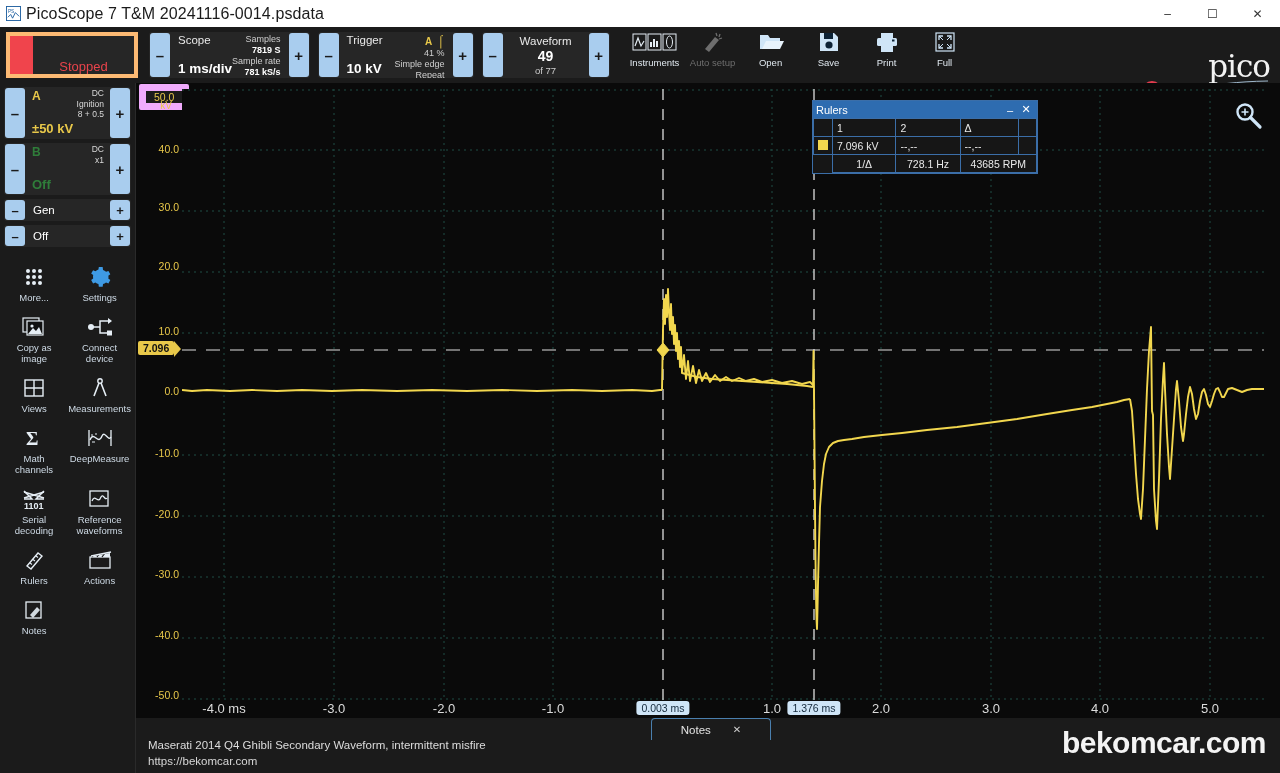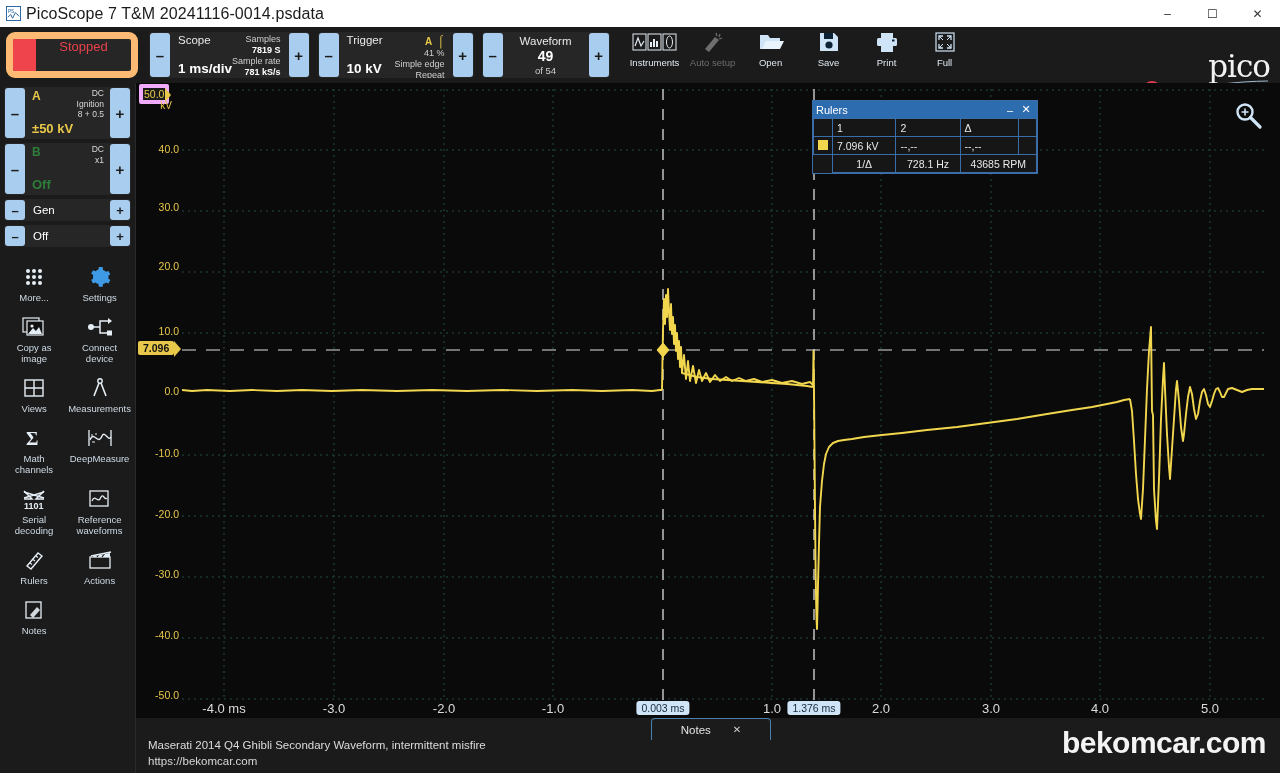--- a/index.html
+++ b/index.html
@@ -23,22 +23,22 @@
     width: 45px; height: 27px; display: flex; justify-content: center; align-items: center;
     font-size: 12px; color: #333;
   }
 
   
   .toolbar {
     position: absolute; top: 27px; left: 0; width: 1280px; height: 56px;
     background: #1b1b1b; display: flex; align-items: center; padding-left: 6px;
   }
   .status-btn {
-    width: 132px; height: 46px; border: 7px solid #fdba74; border-radius: 9px;
-    background: #262626; display: flex; align-items: flex-start; overflow: hidden; margin-right: 11px;
+    width: 132px; height: 46px; border: 4px solid #fdba74; border-radius: 0;
+    background: #262626; display: flex; align-items: flex-end; overflow: hidden; margin-right: 11px;
   }
   .status-swatch { width: 23px; height: 100%; background: #f0444c; }
   .status-label { flex: 1; text-align: center; color: #e8434b; font-size: 13px; }
 
   .ctrl-group {
     height: 46px; display: flex; align-items: stretch; margin-right: 8px;
     background: #262626; border-radius: 3px; overflow: hidden;
   }
   .ctrl-pm {
     width: 20px; background: #a9cdee; color: #1b1b1b; display: flex;
@@ -125,22 +125,22 @@
     position: absolute; left: 136px; top: 83px; width: 1144px; height: 635px;
     background: #0a0a0a;
   }
   .yaxis { position: absolute; left: 0; top: 0; width: 46px; height: 635px; }
   .ytick {
     position: absolute; right: 3px; font-size: 10.5px; color: #e8c84a; transform: translateY(-50%);
     white-space: nowrap;
   }
   .ykv { position: absolute; right: 10px; top: 17px; font-size: 10px; color: #e8c84a; }
   .yflag {
-    position: absolute; left: 3px; top: 1px; background: #1b1b1b; border: 4px solid #f0abfc;
-    color: #e8c84a; font-size: 10.5px; padding: 0 1px; border-radius: 2px; text-align: right;
+    position: absolute; left: 3px; top: 1px; background: #1b1b1b; border: 7px solid #f0abfc;
+    color: #e8c84a; font-size: 10.5px; padding: 0 8px; border-radius: 2px; text-align: right;
   }
   .yflag:after {
     content: ''; position: absolute; right: -6px; top: 0px; width: 0; height: 0;
     border-top: 7px solid transparent; border-bottom: 7px solid transparent; border-left: 6px solid #e8c84a;
   }
   .vflag {
     position: absolute; background: #e8c84a; color: #111; font-size: 10.5px; font-weight: bold;
     padding: 1px 5px; border-radius: 2px; transform: translateY(-50%);
   }
   .vflag:after {
@@ -260,21 +260,21 @@
       </div>
       <div class="ctrl-pm">+</div>
     </div>
 
     <div class="ctrl-group" style="margin-right:16px">
       <div class="ctrl-pm">–</div>
       <div class="ctrl-body" style="min-width:84px">
         <div class="ctrl-center">
           <div class="t">Waveform</div>
           <div class="v">49</div>
-          <div class="s">of 54</div>
+          <div class="s">of 77</div>
         </div>
       </div>
       <div class="ctrl-pm">+</div>
     </div>
 
     <div class="tool-item">
       <div class="tool-ico">
         <svg width="46" height="20" viewBox="0 0 46 20">
           <rect x="1" y="2" width="13" height="16" fill="none" stroke="#e6eef5"></rect>
           <path d="M3 14 L6 6 L9 14 L12 9" stroke="#e6eef5" fill="none" stroke-width="1.2"></path>

